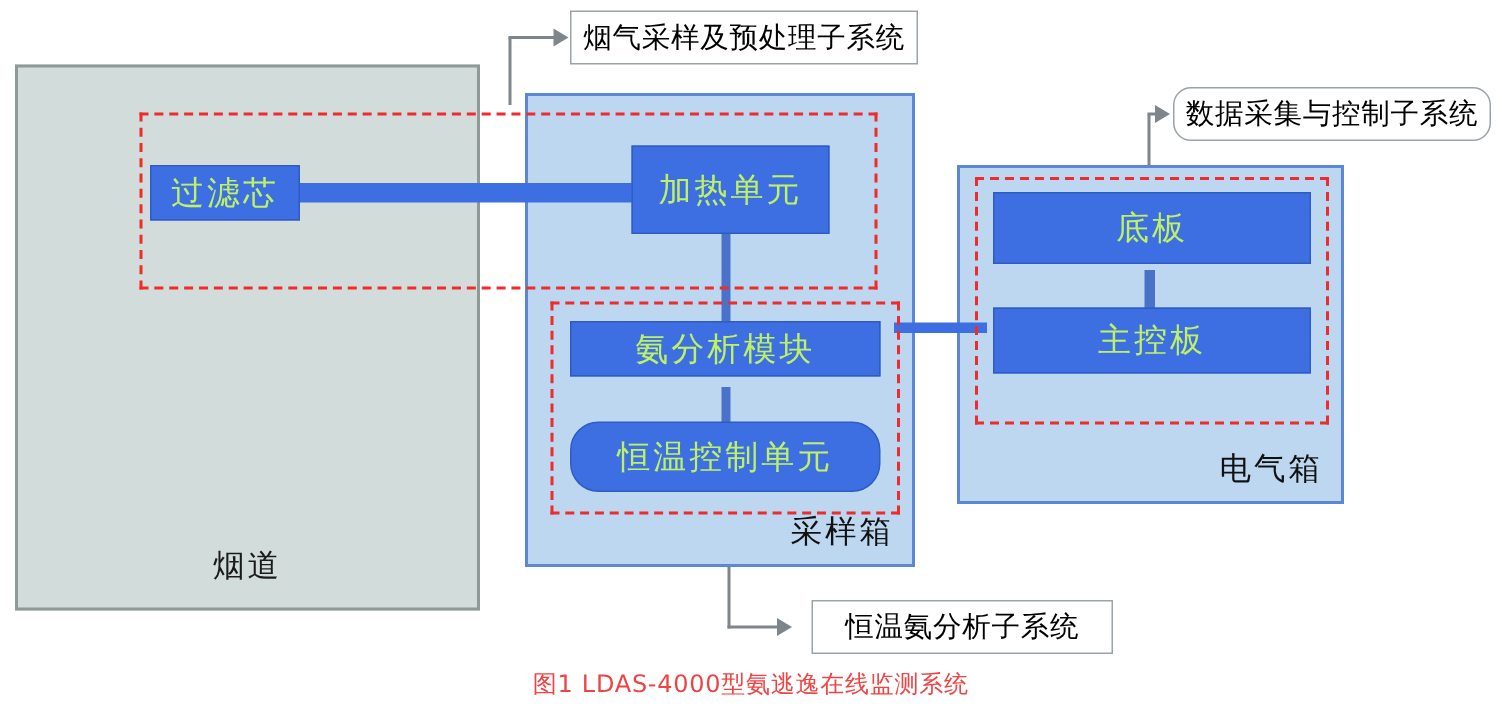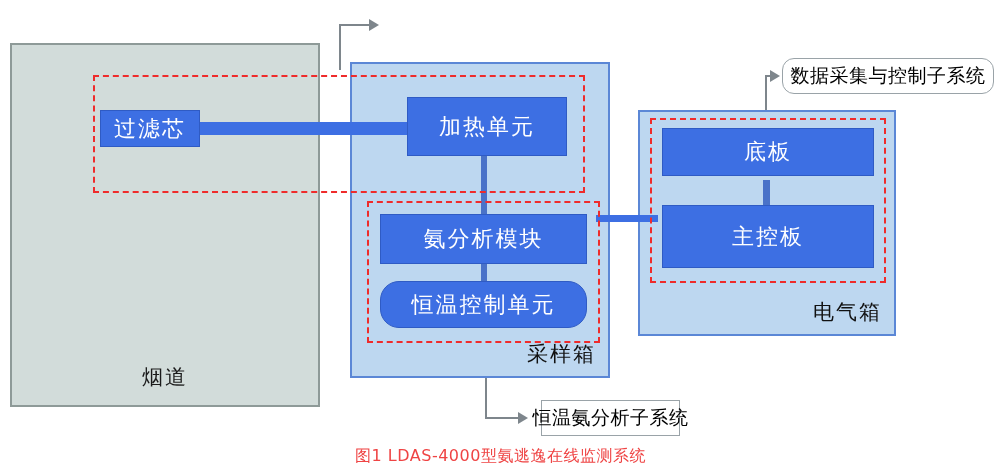--- a/index.html
+++ b/index.html
@@ -48,51 +48,54 @@
 
   
   .dashed{
     border:2.4px dashed #ef2b2b;background:transparent;
   }
 
   
   .node{
     background:#3d6fe3;border:1.6px solid #2f5bc4;
     display:flex;align-items:center;justify-content:center;
-    color:#ffffff;font-size:22px;letter-spacing:2px;white-space:nowrap;
+    color:#bef264;font-size:22px;letter-spacing:2px;white-space:nowrap;
   }
 
   
   .conn{background:#3d6fe3;}
   .conn-thin{background:#4a72c8;}
 
   
   #caption{
     position:absolute;left:0;bottom:8px;width:100%;
     text-align:center;font-size:16px;color:#ef4444;letter-spacing:.5px;
   }
 </style>
 </head>
 <body>
 
 <div id="stage">
 
+  <div class="abs callout" style="left:380px;top:7px;width:232px;height:36px;">
+    <span>烟气采样及预处理子系统</span>
+  </div>
 
   <div class="abs leader" style="left:339px;top:25px;width:1.6px;height:45px;"></div>
   <div class="abs leader" style="left:339px;top:24px;width:31px;height:1.6px;"></div>
   <div class="abs arrowhead" style="left:369px;top:19px;"></div>
 
   <div class="abs callout" style="left:782px;top:58px;width:212px;height:36px;border-radius:12px;">
     <span>数据采集与控制子系统</span>
   </div>
   <div class="abs leader" style="left:765px;top:76px;width:1.6px;height:43px;"></div>
   <div class="abs leader" style="left:765px;top:75px;width:13px;height:1.6px;"></div>
   <div class="abs arrowhead" style="left:770px;top:70px;"></div>
 
-  <div class="abs callout" style="left:541px;top:400px;width:139px;height:36px;">
+  <div class="abs callout" style="left:541px;top:400px;width:201px;height:36px;">
     <span>恒温氨分析子系统</span>
   </div>
   <div class="abs leader" style="left:485px;top:343px;width:1.6px;height:76px;"></div>
   <div class="abs leader" style="left:485px;top:417px;width:36px;height:1.6px;"></div>
   <div class="abs arrowhead" style="left:518px;top:412px;"></div>
 
   <div class="abs" id="flue" style="left:10px;top:43px;width:310px;height:364px;">
     <div id="flue-label">烟道</div>
   </div>
 
@@ -117,35 +120,35 @@
   <div class="abs dashed" style="left:93px;top:75px;width:492px;height:118px;"></div>
 
   <div class="abs dashed" style="left:367px;top:201px;width:233px;height:142px;"></div>
 
   <div class="abs dashed" style="left:650px;top:118px;width:236px;height:165px;"></div>
 
   <div class="abs node" style="left:100px;top:110px;width:100px;height:37px;">
     <span>过滤芯</span>
   </div>
 
-  <div class="abs node" style="left:407px;top:97px;width:160px;height:59px;">
+  <div class="abs node" style="left:421px;top:97px;width:132px;height:59px;">
     <span>加热单元</span>
   </div>
 
-  <div class="abs node" style="left:380px;top:214px;width:207px;height:50px;">
+  <div class="abs node" style="left:380px;top:214px;width:207px;height:37px;">
     <span>氨分析模块</span>
   </div>
 
   <div class="abs node" style="left:380px;top:281px;width:207px;height:47px;border-radius:19px;">
     <span>恒温控制单元</span>
   </div>
 
   <div class="abs node" style="left:662px;top:128px;width:212px;height:48px;">
     <span>底板</span>
   </div>
 
-  <div class="abs node" style="left:662px;top:205px;width:212px;height:63px;">
+  <div class="abs node" style="left:662px;top:205px;width:212px;height:44px;">
     <span>主控板</span>
   </div>
 
   <div id="caption">图1  LDAS-4000型氨逃逸在线监测系统</div>
 
 </div>
 
 </body></html>

